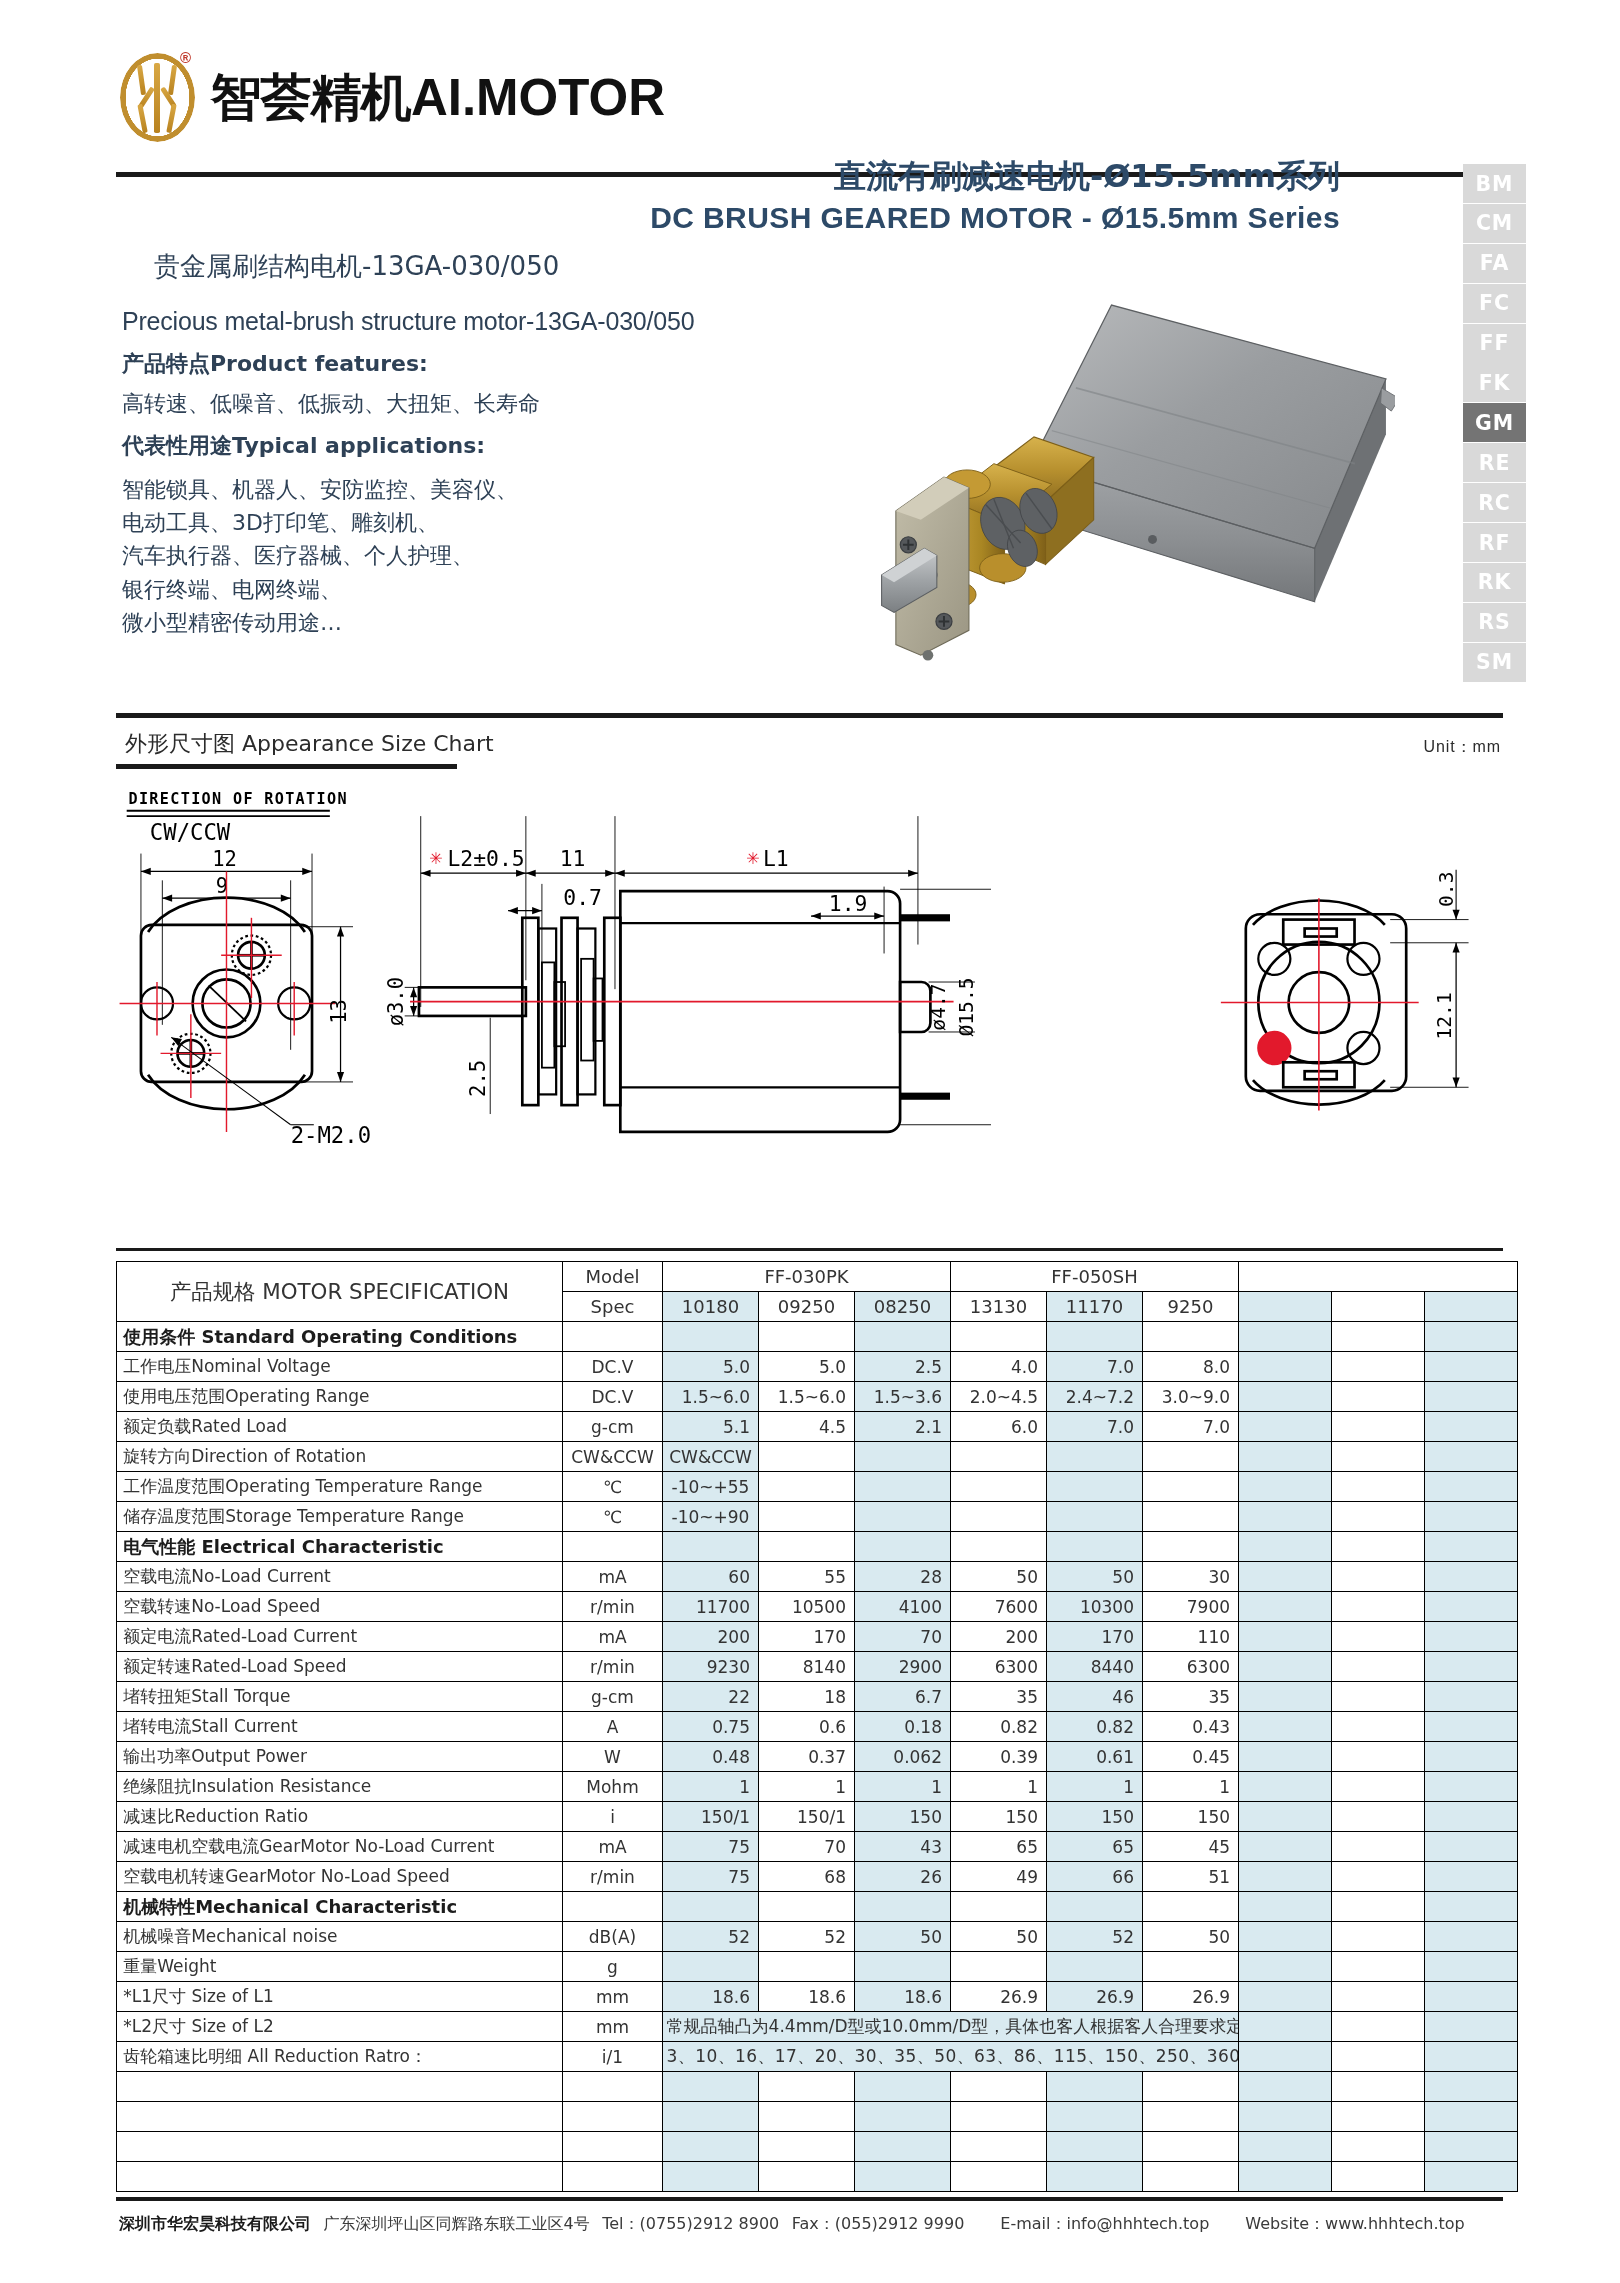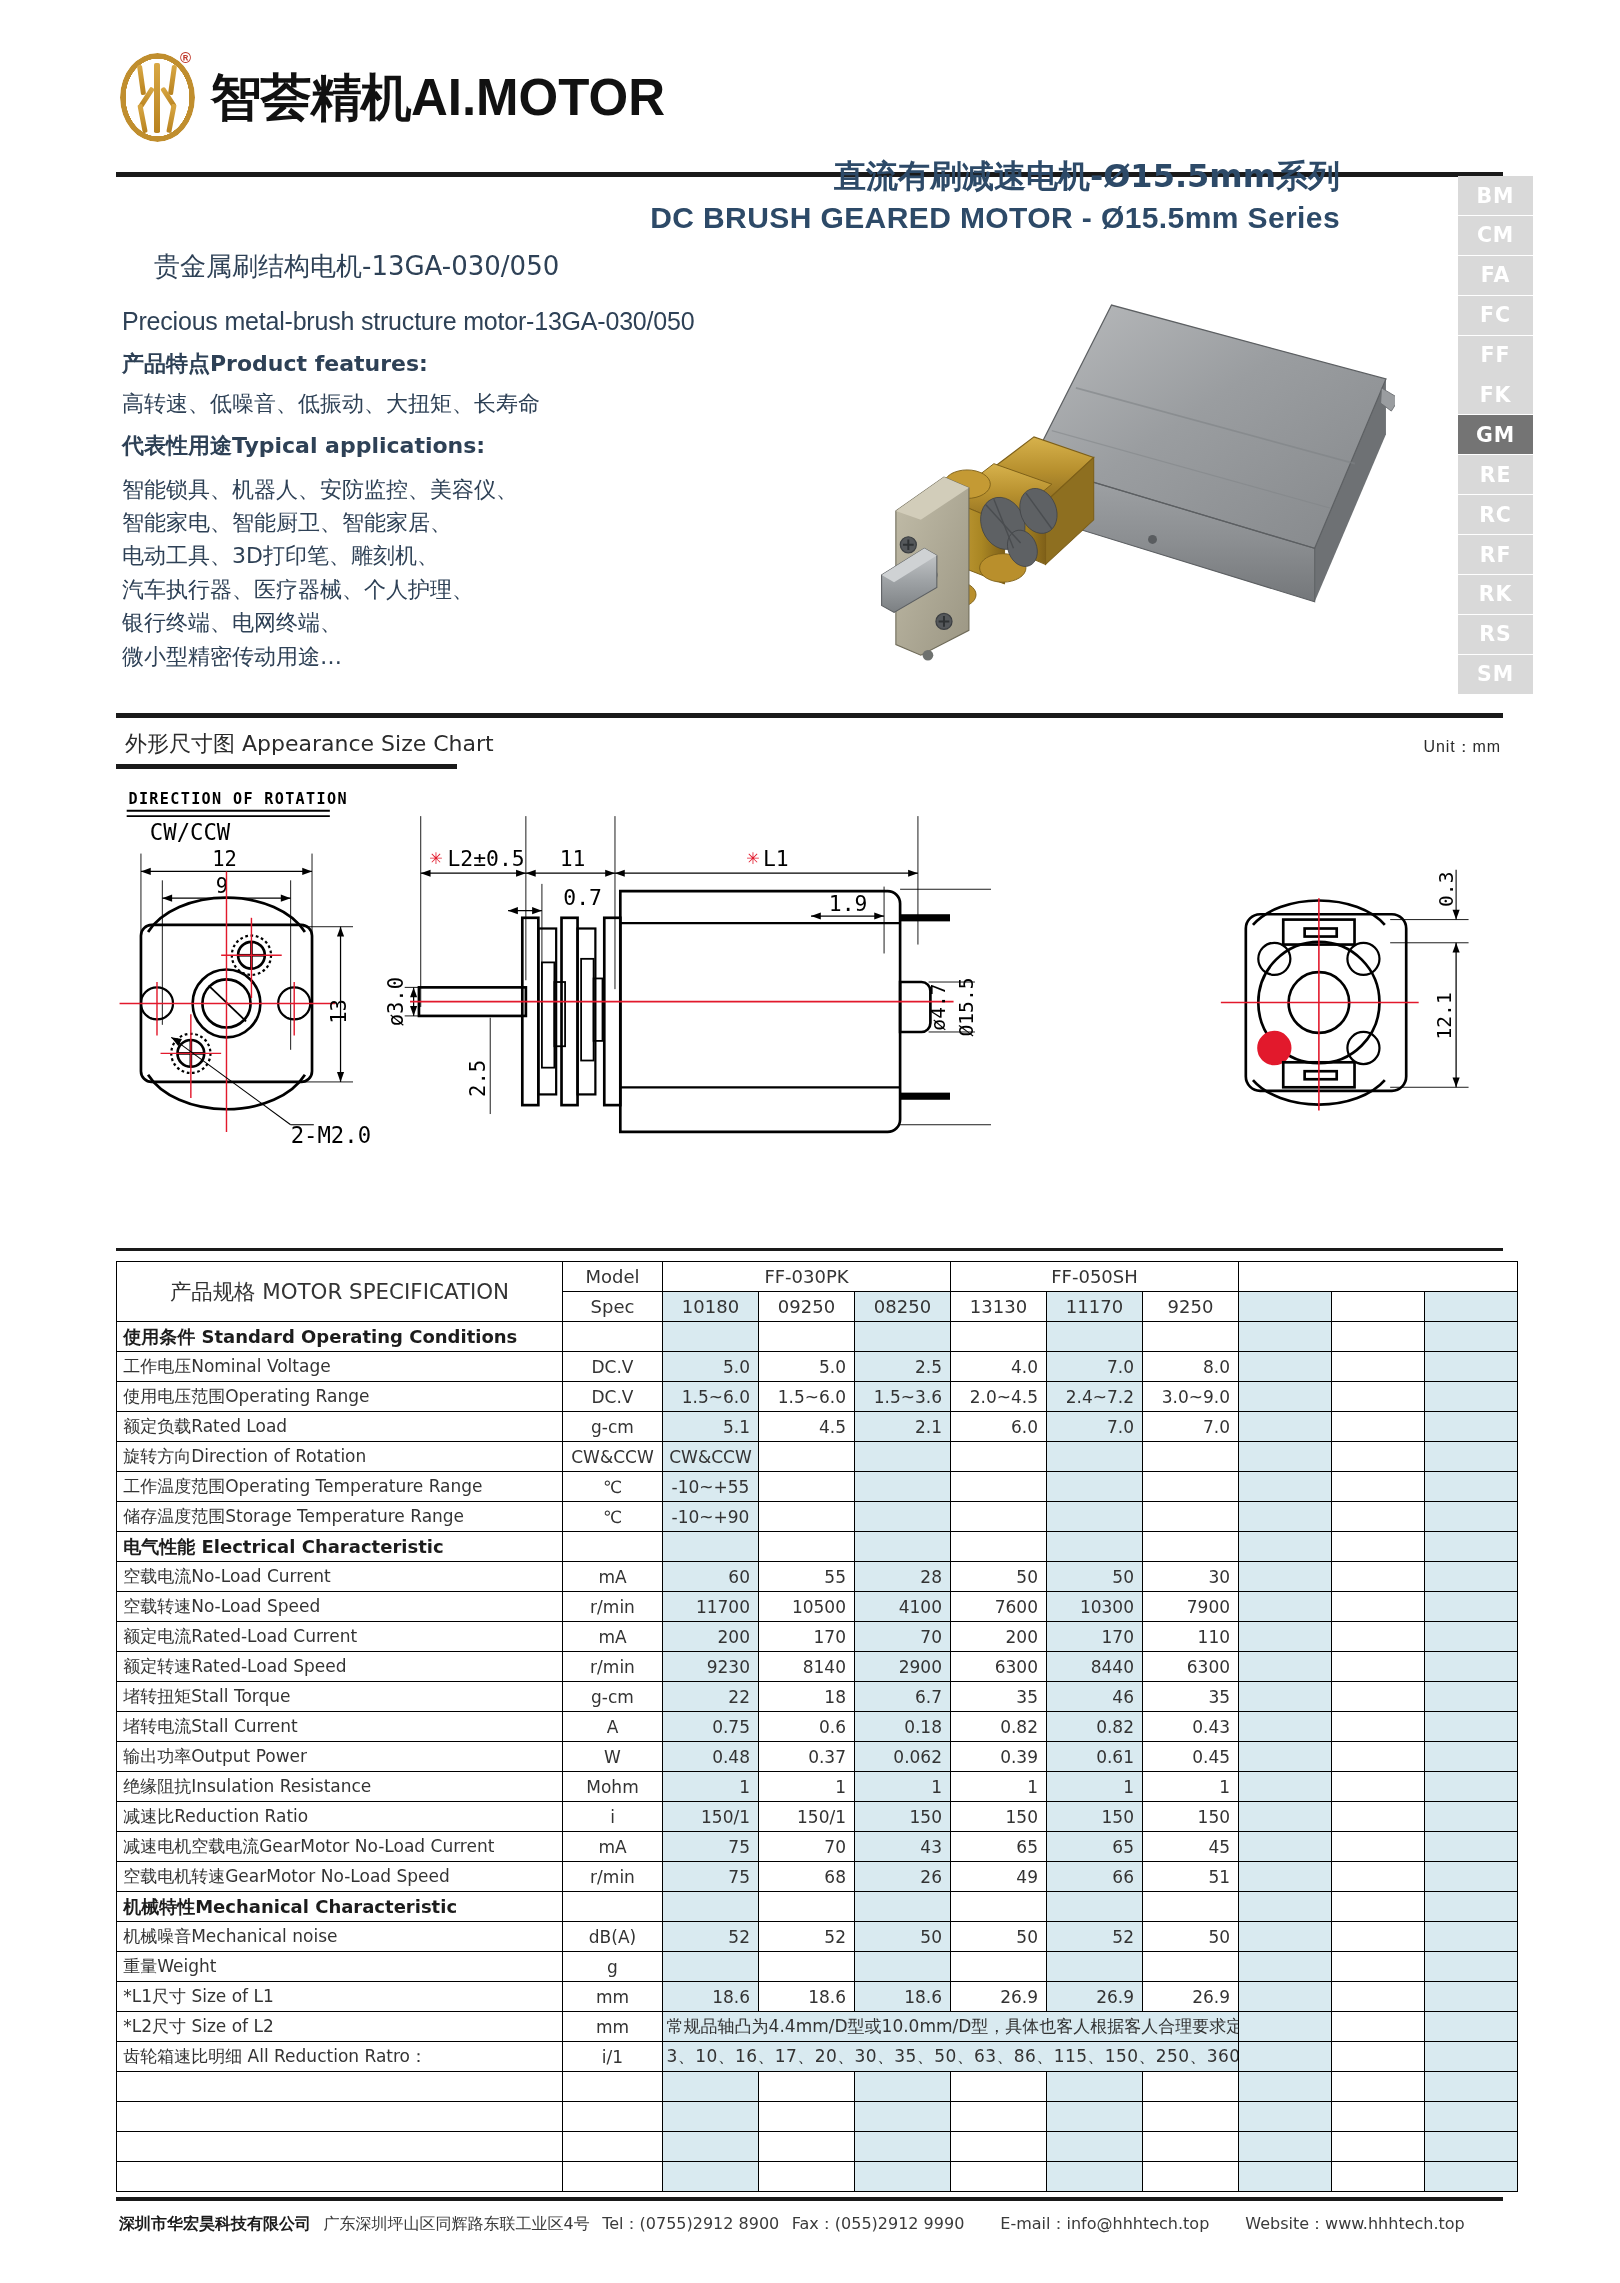--- a/index.html
+++ b/index.html
@@ -51,21 +51,21 @@
     font-size:32px; font-weight:bold; color:#2d4a68; white-space:nowrap;
     font-family:"DejaVu Sans", sans-serif; letter-spacing:0px;
   }
   .hdr-title-en {
     position:absolute; right:281px; top:201px;
     font-size:30px; font-weight:bold; color:#2d4a68; white-space:nowrap;
     letter-spacing:0.4px;
   }
 
   
-  .tabs { position:absolute; right:88px; top:164px; width:75px;margin-top:12px; }
+  .tabs { position:absolute; right:95px; top:164px; width:63px; }
   .tab {
     height:39px; margin-bottom:0.9px; background:#d9d9d9;
     display:flex; align-items:center; justify-content:center;
     color:#ffffff; font-weight:bold; font-size:20.5px; letter-spacing:0.9px;
     font-family:"DejaVu Sans", sans-serif;
   }
   .tab.active { background:#747474; }
 
   
   .prod { position:absolute; left:122px; top:251px; width:704px; color:#2e4156; }
@@ -169,21 +169,20 @@
   </div>
 
   <div class="prod">
     <div class="p-cn1">贵金属刷结构电机-13GA-030/050</div>
     <div class="p-en1">Precious metal-brush structure motor-13GA-030/050</div>
     <div class="p-feat">产品特点Product features:</div>
     <div class="p-featv">高转速、低噪音、低振动、大扭矩、长寿命</div>
     <div class="p-app">代表性用途Typical applications:</div>
     <div class="p-applist">
       <div>智能锁具、机器人、安防监控、美容仪、</div>
-      <div>智能家电、智能厨卫、智能家居、</div>
       <div>电动工具、3D打印笔、雕刻机、</div>
       <div>汽车执行器、医疗器械、个人护理、</div>
       <div>银行终端、电网终端、</div>
       <div>微小型精密传动用途…</div>
     </div>
   </div>
 
   <div class="photo">
     <svg viewBox="0 0 590 450" preserveAspectRatio="xMidYMid meet">
       <defs>

